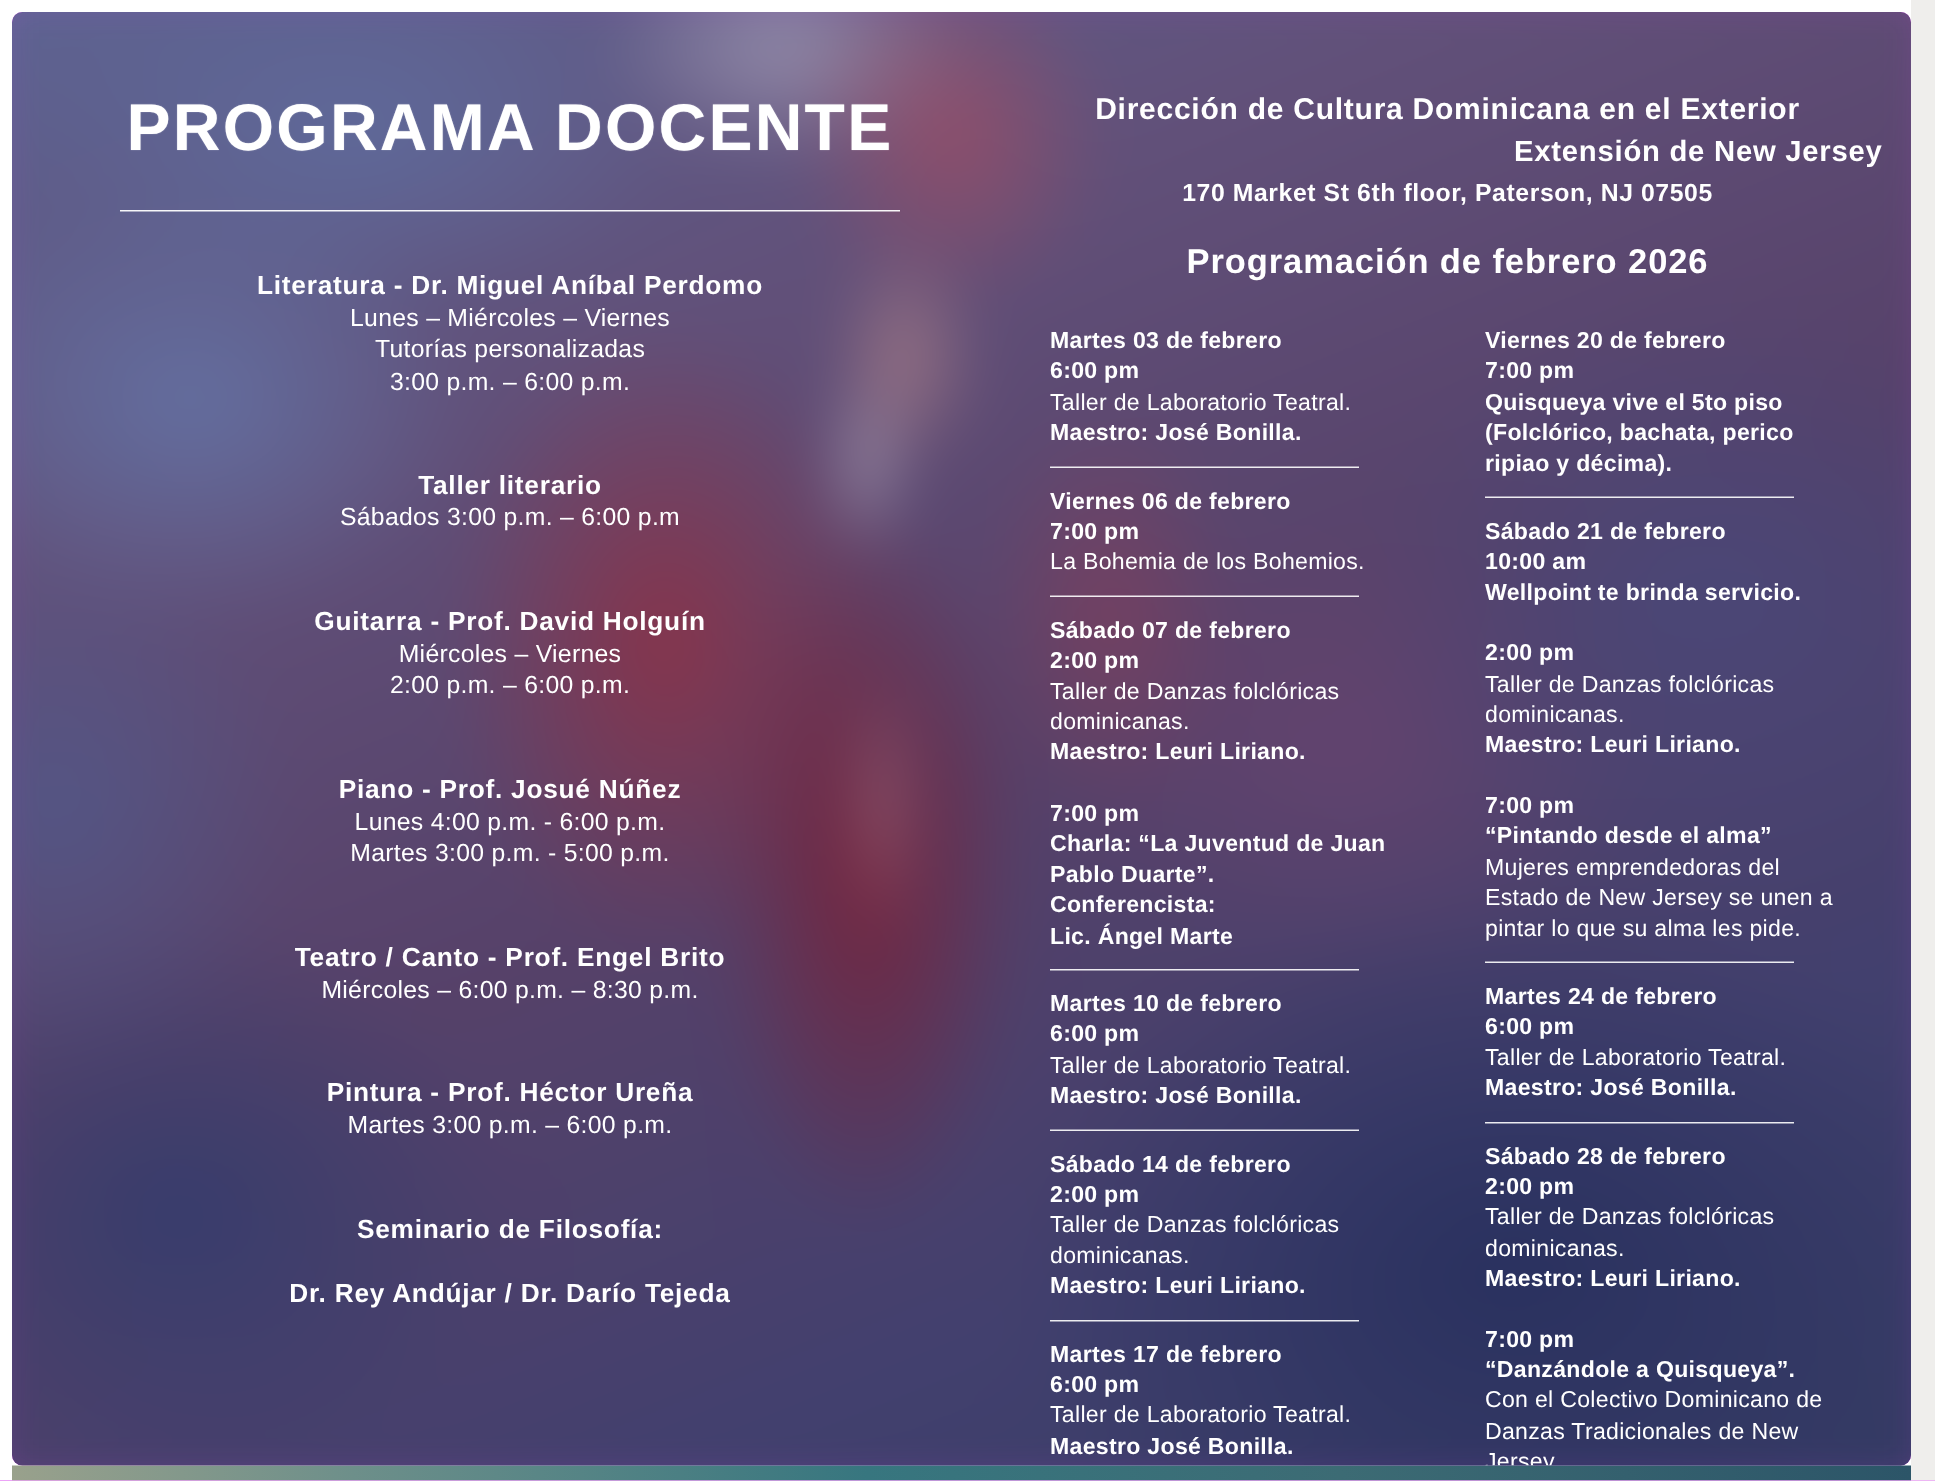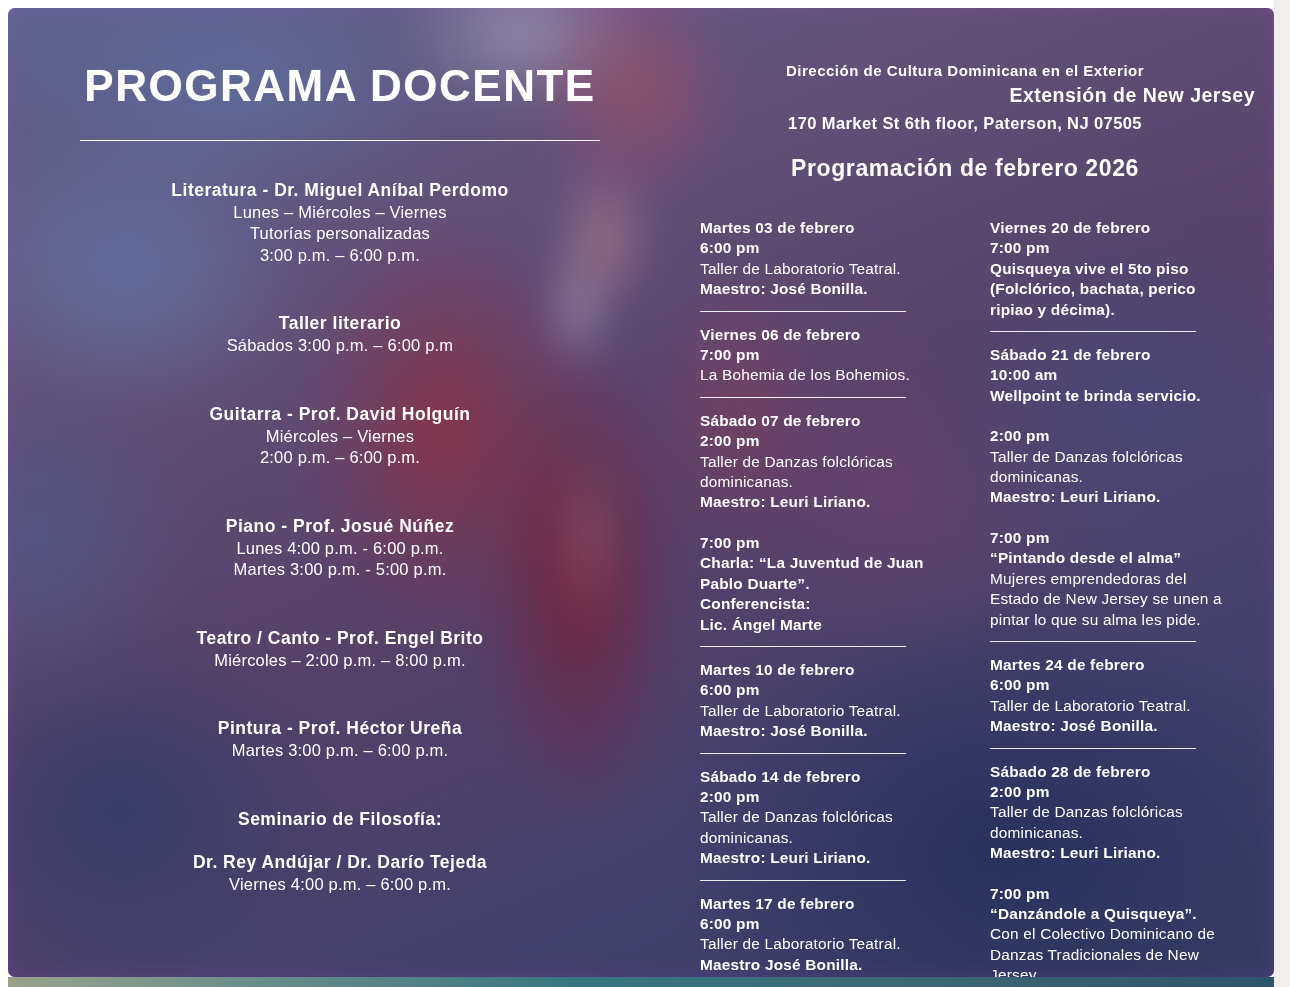--- a/index.html
+++ b/index.html
@@ -72,21 +72,21 @@
   .venue-heading { font-size: 20px; font-weight: 700; letter-spacing: 0.8px; margin-bottom: 7px; }
   .venue-address { font-size: 17px; font-weight: 700; letter-spacing: 0.4px; margin-bottom: 12px; }
   .header-rule { border: 0; border-top: 1.5px solid rgba(255,255,255,0.95); width: 100%; margin-bottom: 38px; }
 
   .class-section { margin-bottom: 46px; }
   .class-title { font-size: 17.5px; font-weight: 700; letter-spacing: 0.5px; line-height: 23px; margin-top: 20px; }
   .class-detail { font-size: 16.5px; font-weight: 400; line-height: 21.5px; letter-spacing: 0.2px; }
 
   
   .right-panel-head { position: absolute; left: 667px; top: 54px; width: 580px; text-align: center; }
-  .org-line1 { font-size: 15px; font-weight: 700; letter-spacing: 0.5px; margin-bottom: 5px; }
+  .org-line1 { font-size: 20px; font-weight: 700; letter-spacing: 0.5px; margin-bottom: 5px; }
   .org-line2 { font-size: 19.5px; font-weight: 700; letter-spacing: 0.5px; margin-bottom: 7px; text-align: right; }
   .org-address { font-size: 16.5px; font-weight: 700; letter-spacing: 0.4px; }
   .schedule-title { font-size: 23px; font-weight: 700; letter-spacing: 0.6px; margin-top: 22px; }
 
   .schedule-col { position: absolute; top: 210px; }
   #schedule-col-1 { left: 692px; width: 232px; }
   #schedule-col-2 { left: 982px; width: 244px; }
 
   .event-block { margin-bottom: 20px; }
   .event-line { font-size: 15.4px; font-weight: 400; line-height: 20.4px; letter-spacing: 0.2px; }
@@ -129,30 +129,29 @@
               <div class="class-detail">Miércoles – Viernes</div>
               <div class="class-detail">2:00 p.m. – 6:00 p.m.</div>
             </div>
             <div class="class-section">
               <div class="class-title">Piano - Prof. Josué Núñez</div>
               <div class="class-detail">Lunes 4:00 p.m. - 6:00 p.m.</div>
               <div class="class-detail">Martes 3:00 p.m. - 5:00 p.m.</div>
             </div>
             <div class="class-section">
               <div class="class-title">Teatro / Canto - Prof. Engel Brito</div>
-              <div class="class-detail">Miércoles – 2:00 p.m. – 8:00 p.m.</div>
+              <div class="class-detail">Miércoles – 6:00 p.m. – 8:30 p.m.</div>
             </div>
             <div class="class-section">
               <div class="class-title">Pintura - Prof. Héctor Ureña</div>
               <div class="class-detail">Martes 3:00 p.m. – 6:00 p.m.</div>
             </div>
             <div class="class-section">
               <div class="class-title">Seminario de Filosofía:</div>
               <div class="class-title">Dr. Rey Andújar / Dr. Darío Tejeda</div>
-              <div class="class-detail">Viernes 4:00 p.m. – 6:00 p.m.</div>
             </div>
           </div>
       </div>
 
       <div class="right-panel-head">
         <div class="org-line1">Dirección de Cultura Dominicana en el Exterior</div>
         <div class="org-line2">Extensión de New Jersey</div>
         <div class="org-address">170 Market St 6th floor, Paterson, NJ 07505</div>
         <div class="schedule-title">Programación de febrero 2026</div>
       </div>

